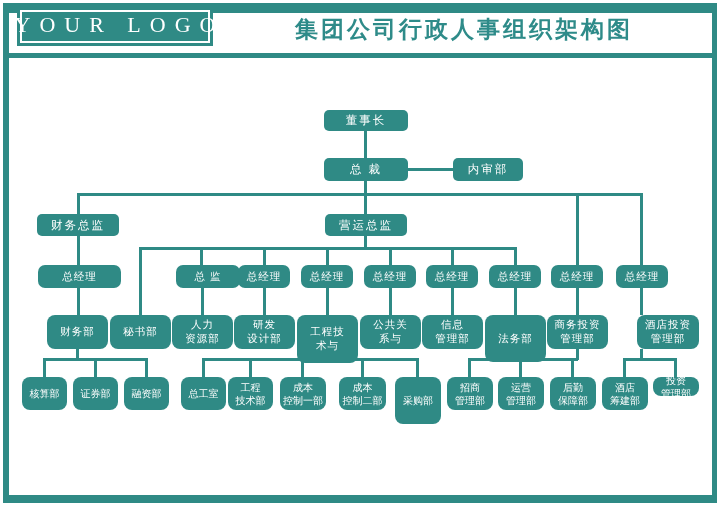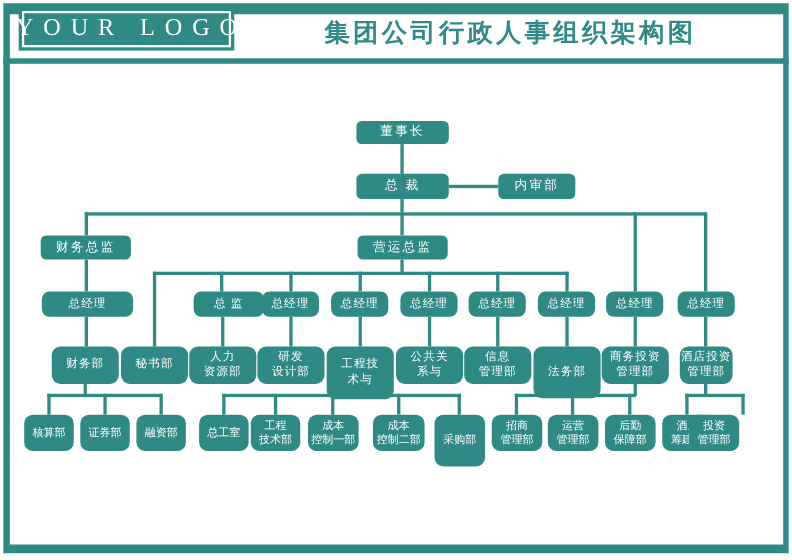--- a/index.html
+++ b/index.html
@@ -120,21 +120,21 @@
 设计部</div>
   <div class="node" style="left:297px;top:315px;width:61px;height:48px">工程技
 术与</div>
   <div class="node" style="left:360px;top:315px;width:61px;height:34px">公共关
 系与</div>
   <div class="node" style="left:422px;top:315px;width:61px;height:34px">信息
 管理部</div>
   <div class="node" style="left:485px;top:315px;width:61px;height:47px">法务部</div>
   <div class="node" style="left:547px;top:315px;width:61px;height:34px">商务投资
 管理部</div>
-  <div class="node" style="left:618px;top:315px;width:48px;height:34px">酒店投资
+  <div class="node" style="left:637px;top:315px;width:62px;height:34px">酒店投资
 管理部</div>
 
   <div class="node sm" style="left:22px;top:377px;width:45px;height:33px">核算部</div>
   <div class="node sm" style="left:73px;top:377px;width:45px;height:33px">证券部</div>
   <div class="node sm" style="left:124px;top:377px;width:45px;height:33px">融资部</div>
   <div class="node sm" style="left:181px;top:377px;width:45px;height:33px">总工室</div>
   <div class="node sm" style="left:228px;top:377px;width:45px;height:33px">工程
 技术部</div>
   <div class="node sm" style="left:280px;top:377px;width:46px;height:33px">成本
 控制一部</div>
@@ -142,15 +142,15 @@
 控制二部</div>
   <div class="node sm" style="left:395px;top:377px;width:46px;height:47px">采购部</div>
   <div class="node sm" style="left:447px;top:377px;width:46px;height:33px">招商
 管理部</div>
   <div class="node sm" style="left:498px;top:377px;width:46px;height:33px">运营
 管理部</div>
   <div class="node sm" style="left:550px;top:377px;width:46px;height:33px">后勤
 保障部</div>
   <div class="node sm" style="left:602px;top:377px;width:46px;height:33px">酒店
 筹建部</div>
-  <div class="node sm" style="left:626px;top:377px;width:46px;height:33px">投资
+  <div class="node sm" style="left:653px;top:377px;width:46px;height:19px">投资
 管理部</div>
 </div>
 
 </body></html>

